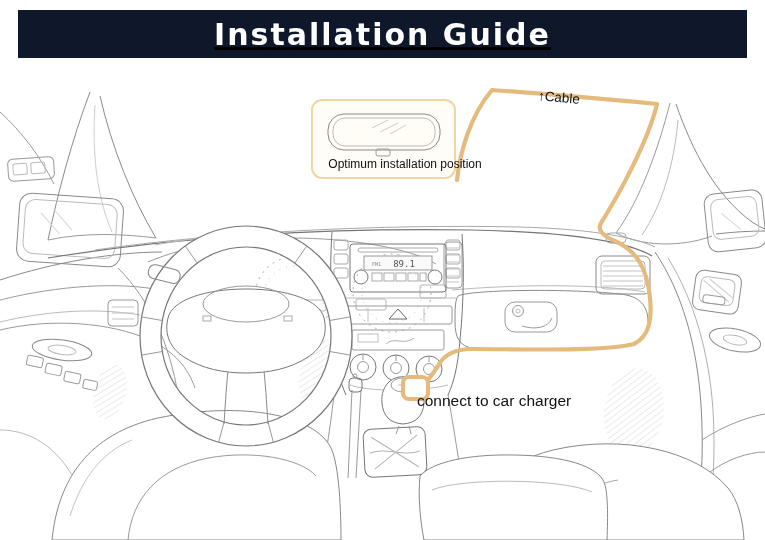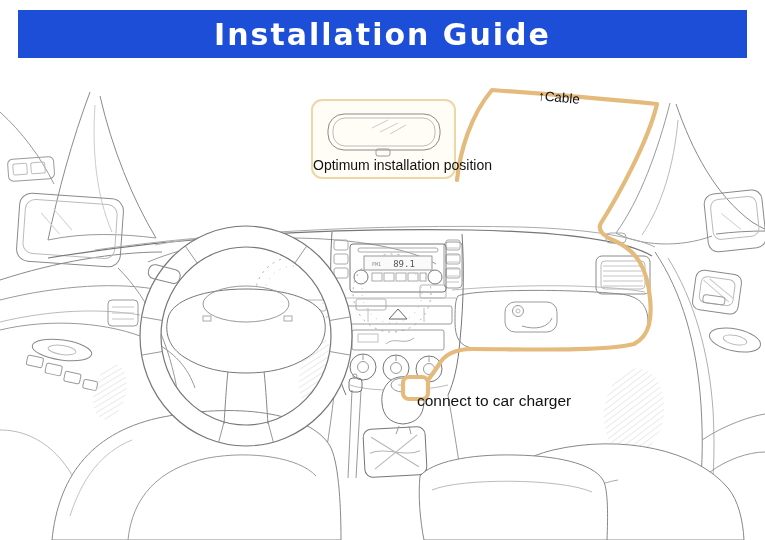--- a/index.html
+++ b/index.html
@@ -1,26 +1,26 @@
 <!DOCTYPE html>
 <html><head>
 <meta charset="utf-8">
 <style>
   html,body{margin:0;padding:0;background:#fff;}
   #stage{position:relative;width:765px;height:540px;background:#ffffff;overflow:hidden;
          font-family:"Liberation Sans",sans-serif;}
-  .banner{position:absolute;left:18px;top:10px;width:729px;height:48px;background:#1d4ed8;
-          display:flex;align-items:center;justify-content:center;}
+  .banner{position:absolute;left:18px;top:10px;width:729px;height:48px;background:#0f172a;
+          display:flex;align-items:center;justify-content:center;text-decoration:underline;}
   .banner span{color:#ffffff;font-family:"DejaVu Sans",sans-serif;font-weight:bold;
                font-size:30px;letter-spacing:2px;white-space:nowrap;}
   .car-svg{position:absolute;left:0;top:0;width:765px;height:540px;}
   .label{position:absolute;color:#111;white-space:nowrap;}
   .cable-label{left:538px;top:90px;font-size:13.5px;transform:rotate(5deg);}
   .charger-label{left:411px;top:392px;font-size:15.5px;margin-left:6px;}
-  .callout-label{left:313px;top:157px;width:168px;text-align:center;font-size:14px;}
+  .callout-label{left:313px;top:157px;width:168px;text-align:center;font-size:12px;padding-left:8px;}
 </style>
 </head>
 <body>
 
 <div id="stage">
 
   <div class="banner">
     <span>Installation Guide</span>
   </div>
 

